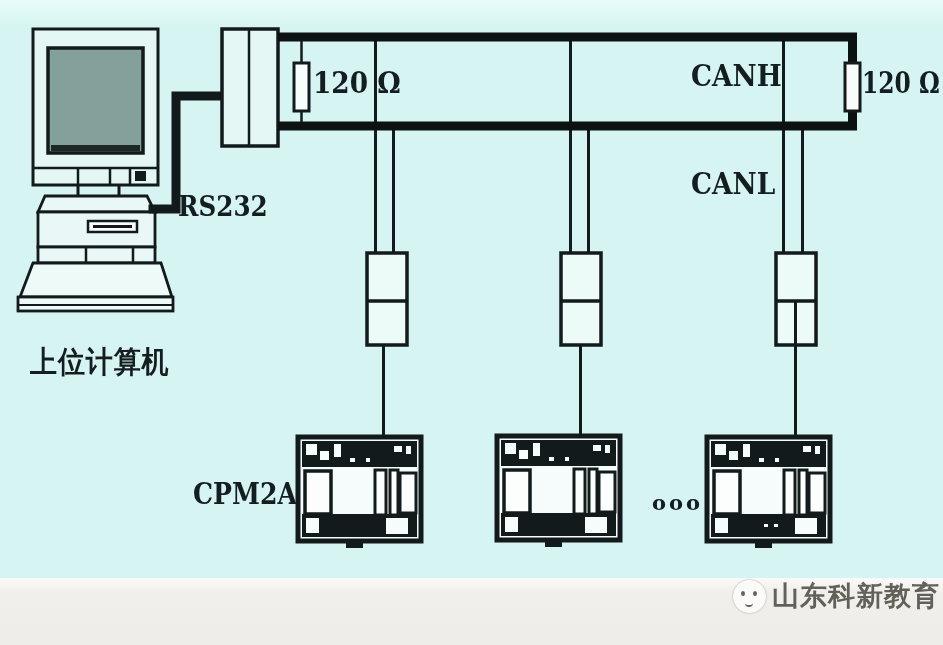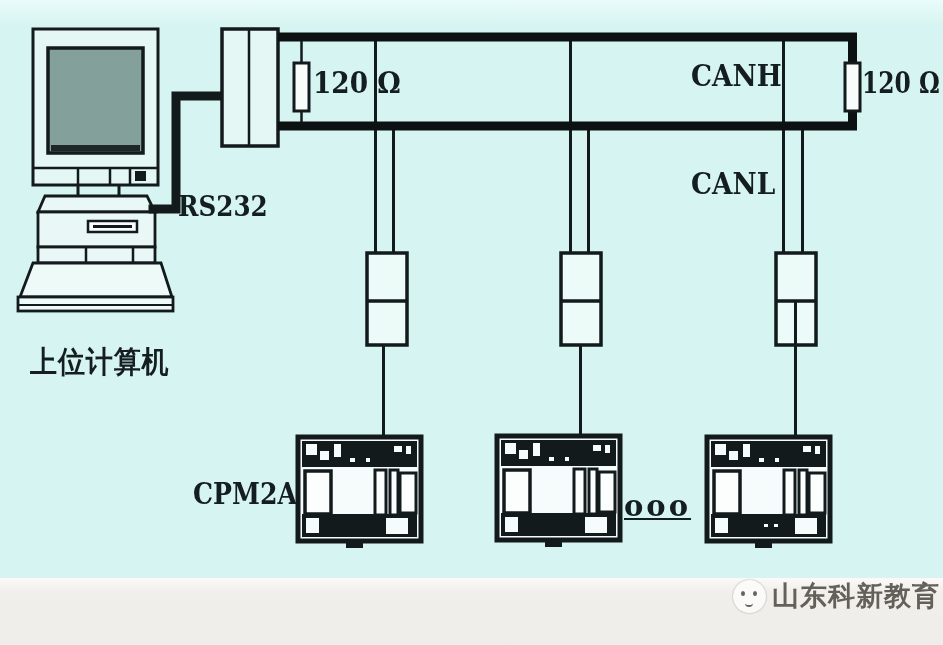--- a/index.html
+++ b/index.html
@@ -13,22 +13,22 @@
   .tech{font-family:"DejaVu Serif","Liberation Serif",serif;font-weight:700;
         transform:scaleX(.88);transform-origin:0 0;}
   .lbl-rs232{left:178px;top:193px;font-size:28px;}
   .lbl-canh{left:691px;top:61px;font-size:30px;}
   .lbl-canl{left:691px;top:169px;font-size:30px;}
   .lbl-r-left{left:313px;top:68px;font-size:30px;}
   .lbl-r-right{left:862px;top:68px;font-size:30px;transform:scaleX(.78);transform-origin:0 0;}
   .lbl-host{left:30px;top:347px;font-size:30px;font-weight:700;letter-spacing:1px;
             transform:scaleX(.9);transform-origin:0 0;}
   .lbl-cpm2a{left:193px;top:479px;font-size:30px;transform:scaleX(.84);transform-origin:0 0;}
-  .lbl-ooo{left:624px;top:492px;font-size:29px;font-family:"DejaVu Serif",serif;
-           font-weight:700;letter-spacing:3px;text-decoration:underline;}
+  .lbl-ooo{left:652px;top:492px;font-size:21px;font-family:"DejaVu Serif",serif;
+           font-weight:700;letter-spacing:3px;}
   .caption-band{
     position:absolute;left:0;top:578px;width:943px;height:67px;
     background:linear-gradient(180deg,#fbfaf8 0,#f1efeb 14px,#efede9 100%);
   }
   .caption-text{
     position:absolute;left:104px;top:585px;font-size:39px;line-height:1.2;
     color:#8a6363;font-weight:500;letter-spacing:4px;white-space:nowrap;
   }
   .watermark{position:absolute;left:733px;top:578px;display:flex;align-items:center;opacity:.85;}
   .wm-face{

